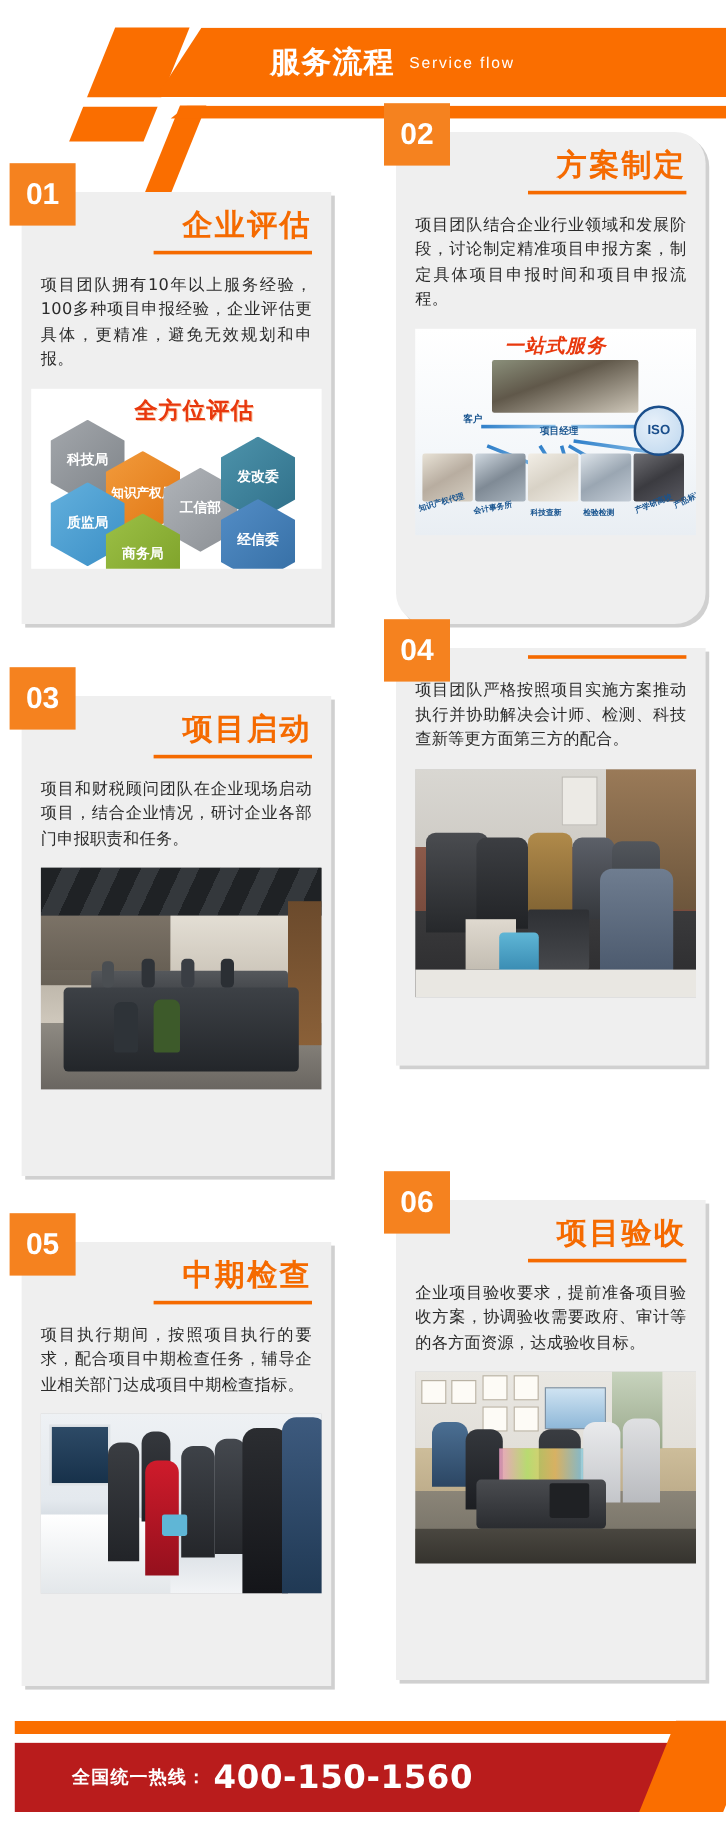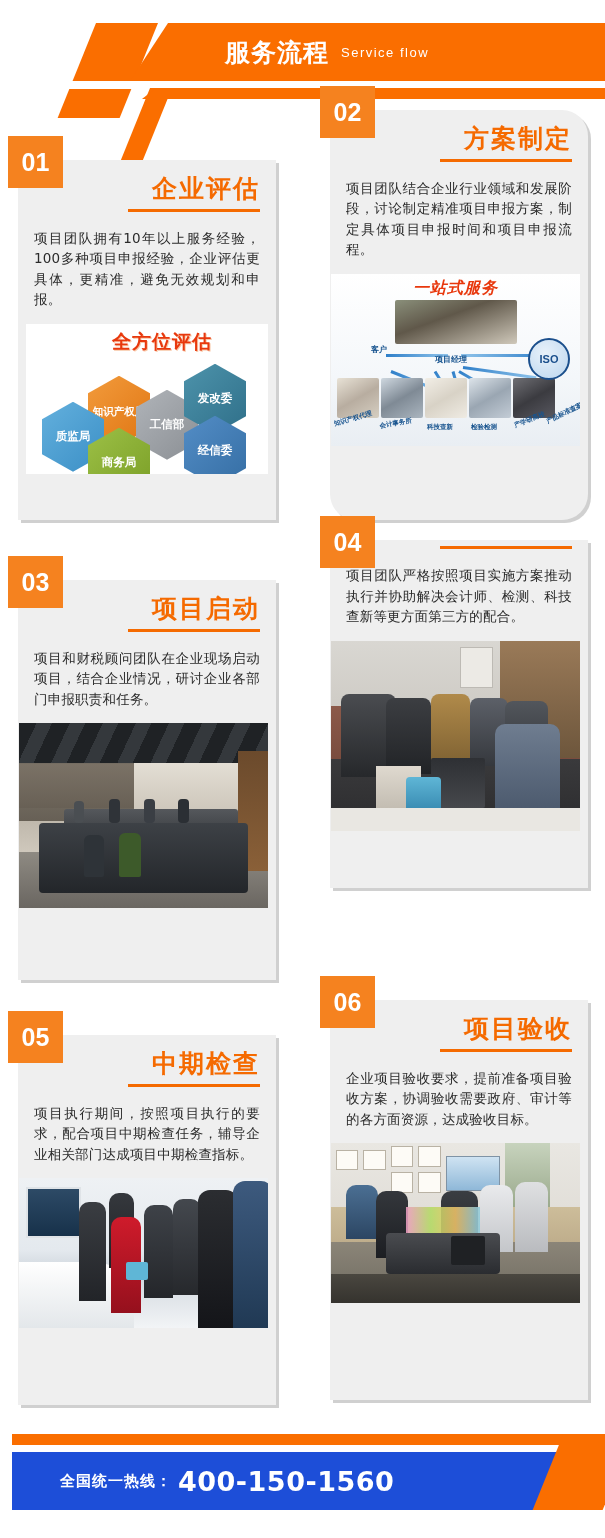--- a/index.html
+++ b/index.html
@@ -178,21 +178,21 @@
     font-size: 11.5px;
     font-weight: bold;
     text-align: center;
     line-height: 1.15;
     letter-spacing: 0px;
   }
 
   
   .photo {
     position: relative;
-    margin: 0 8px 9px 1px;
+    margin: 0 8px 9px 16px;
     overflow: hidden;
     background: #cfcfcf;
   }
 
   
   .onestop {
     position: relative;
     height: 172px;
     background: linear-gradient(#ffffff, #f4f7fa 60%, #e9eef3);
     overflow: hidden;
@@ -252,21 +252,21 @@
     position: absolute;
     left: 12px; top: 14px;
     width: 580px; height: 11px;
     background: #FA6E00;
     clip-path: polygon(0 0, 100% 0, calc(100% - 16px) 100%, 0 100%);
   }
   .footer-bar {
     position: absolute;
     left: 12px; top: 32px;
     width: 580px; height: 58px;
-    background: #1d4ed8;
+    background: #b91c1c;
     clip-path: polygon(0 0, 100% 0, calc(100% - 56px) 100%, 0 100%);
     display: flex;
     align-items: center;
     padding-left: 48px;
   }
   .footer-label {
     color: #ffffff;
     font-size: 15px;
     font-weight: bold;
     letter-spacing: 1px;
@@ -307,20 +307,21 @@
 
   <div class="card card-left" style="top:160px; height:360px;">
     <div class="badge">01</div>
     <div class="card-title">企业评估</div>
     <div class="title-rule"></div>
     <div class="card-body">项目团队拥有10年以上服务经验，100多种项目申报经验，企业评估更具体，更精准，避免无效规划和申报。</div>
 
     <div class="hexgraphic">
       <div class="hexgraphic-title">全方位评估</div>
 
+      <div class="hex" style="left:16px;  top:26px;  background:linear-gradient(135deg,#a3a7ac,#7e8388);">科技局</div>
       <div class="hex" style="left:62px;  top:52px;  background:linear-gradient(135deg,#f29b3c,#e07512); font-size:10.5px;">知识产权局</div>
       <div class="hex" style="left:16px;  top:78px;  background:linear-gradient(135deg,#63b0dd,#3b8fc6);">质监局</div>
       <div class="hex" style="left:110px; top:66px;  background:linear-gradient(135deg,#b0b4b9,#8b8f94);">工信部</div>
       <div class="hex" style="left:62px;  top:104px; background:linear-gradient(135deg,#9cc046,#7a9e26);">商务局</div>
       <div class="hex" style="left:158px; top:40px;  background:linear-gradient(135deg,#4d93ab,#2f6f89);font-family:Liberation Serif, serif;">发改委</div>
       <div class="hex" style="left:158px; top:92px;  background:linear-gradient(135deg,#538dc6,#356ea4);">经信委</div>
     </div>
   </div>
 
   <div class="card card-right" style="top:110px; height:410px;border-radius:26px;">

